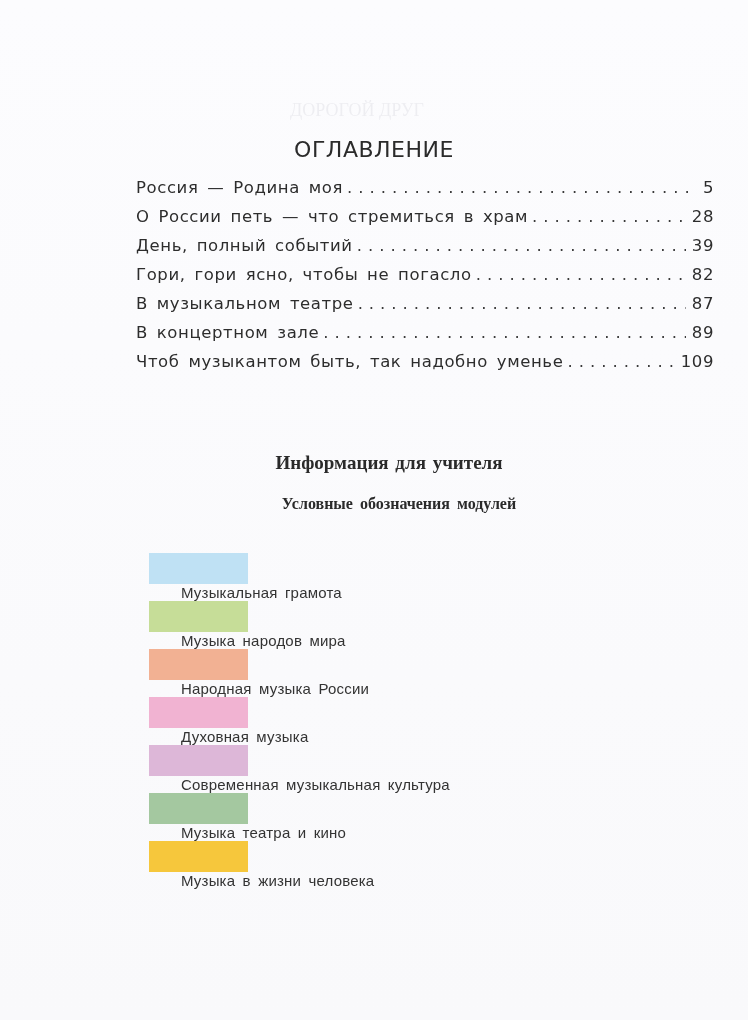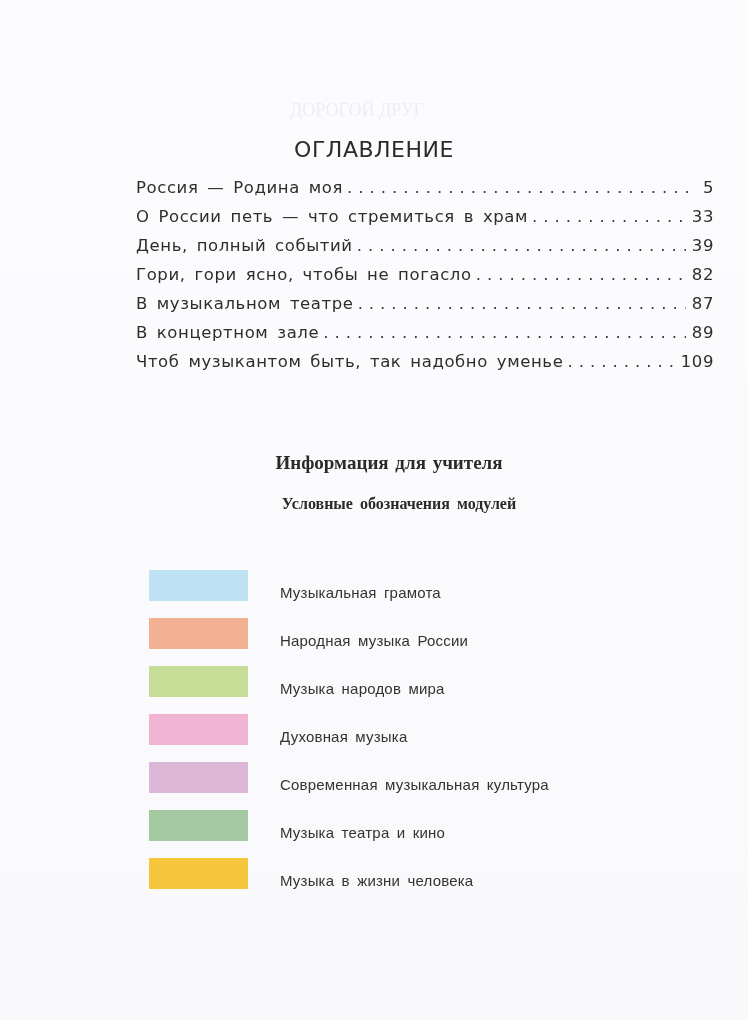--- a/index.html
+++ b/index.html
@@ -93,22 +93,23 @@
       transform: translateX(-26px);
       word-spacing: 3px;
     }
     .legend {
       position: absolute;
       left: 149px;
       top: 553px;
     }
     .legend-item {
       display: flex;
-      align-items: flex-end;
+      align-items: flex-start;
       height: 48px;
+      flex-direction: column;
     }
     .swatch {
       width: 99px;
       height: 31px;
       flex: 0 0 auto;
     }
     .legend-label {
       margin-left: 32px;
       font-family: "Liberation Sans", sans-serif;
       font-size: 15px;
@@ -136,21 +137,21 @@
 
   <div class="toc-list">
     <div class="toc-row">
       <span class="label">Россия — Родина моя</span>
       <span class="dots"></span>
       <span class="page-num">5</span>
     </div>
     <div class="toc-row">
       <span class="label">О России петь — что стремиться в храм</span>
       <span class="dots"></span>
-      <span class="page-num">33</span>
+      <span class="page-num">28</span>
     </div>
     <div class="toc-row">
       <span class="label">День, полный событий</span>
       <span class="dots"></span>
       <span class="page-num">39</span>
     </div>
     <div class="toc-row">
       <span class="label">Гори, гори ясно, чтобы не погасло</span>
       <span class="dots"></span>
       <span class="page-num">82</span>
@@ -174,28 +175,28 @@
 
   <div class="info-title">Информация для учителя</div>
   <div class="info-subtitle">Условные обозначения модулей</div>
 
   <div class="legend">
     <div class="legend-item">
       <div class="swatch" style="background:#bfe1f4;"></div>
       <span class="legend-label">Музыкальная грамота</span>
     </div>
     <div class="legend-item">
+      <div class="swatch" style="background:#c6dd98;"></div>
+      <span class="legend-label">Музыка народов мира</span>
+    </div>
+    <div class="legend-item">
       <div class="swatch" style="background:#f2b193;"></div>
       <span class="legend-label">Народная музыка России</span>
     </div>
     <div class="legend-item">
-      <div class="swatch" style="background:#c6dd98;"></div>
-      <span class="legend-label">Музыка народов мира</span>
-    </div>
-    <div class="legend-item">
       <div class="swatch" style="background:#f1b3d2;"></div>
       <span class="legend-label">Духовная музыка</span>
     </div>
     <div class="legend-item">
       <div class="swatch" style="background:#ddb7d8;"></div>
       <span class="legend-label">Современная музыкальная культура</span>
     </div>
     <div class="legend-item">
       <div class="swatch" style="background:#a4c8a0;"></div>
       <span class="legend-label">Музыка театра и кино</span>

